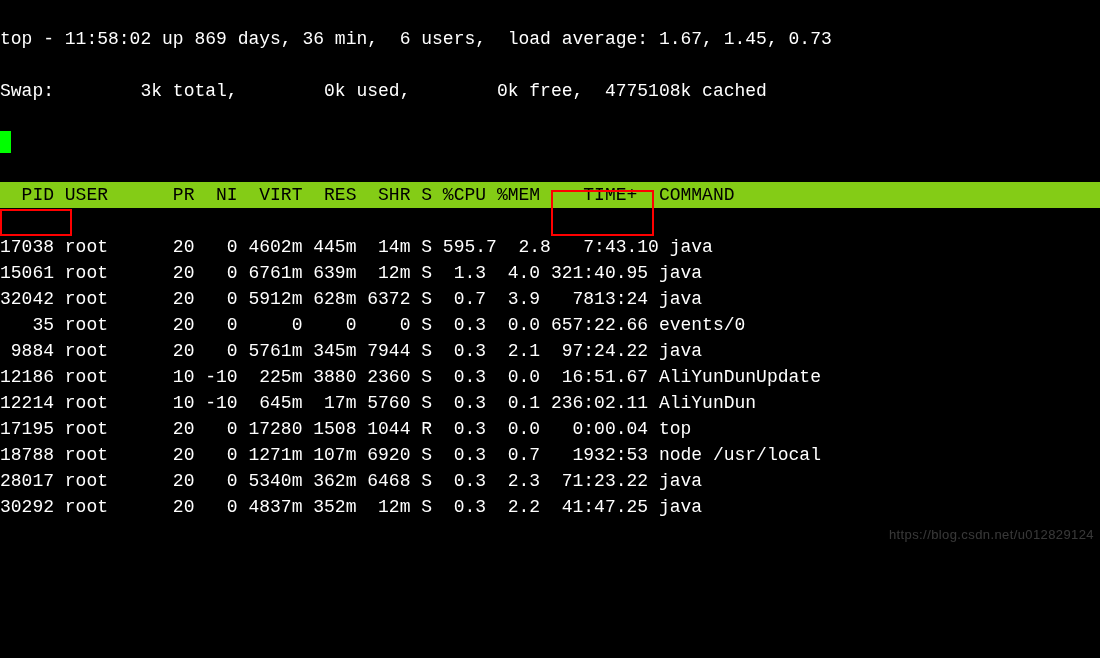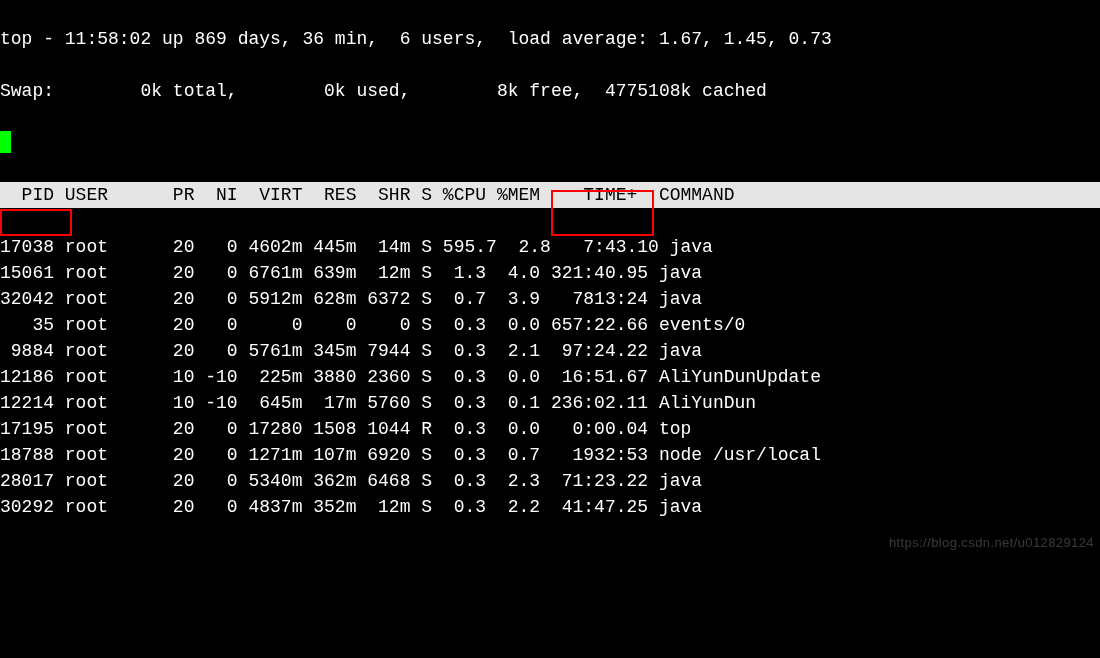--- a/index.html
+++ b/index.html
@@ -23,57 +23,57 @@
   }
   .cursor-block {
     display: inline-block;
     width: 11px;
     height: 22px;
     background: #00ff00;
     vertical-align: middle;
     margin-bottom: 3px;
   }
   .header-row {
-    background: #e5e5e5;
+    background: #84cc16;
     color: #000;
     white-space: pre;
   }
   .process-row {
     white-space: pre;
     position: relative;
   }
   .hl-box {
     position: absolute;
     border: 2px solid #ff0000;
     box-sizing: border-box;
     pointer-events: none;
   }
   .watermark {
     position: absolute;
     right: 6px;
-    bottom: 4px;
+    bottom: 12px;
     color: rgba(255,255,255,0.22);
     font-size: 13px;
     font-family: Arial, sans-serif;
     letter-spacing: 0.4px;
     margin-top: 27px;
   }
   .container {
     position: relative;
     width: 1100px;
     height: 560px;
   }
 </style>
 </head>
 <body>
 <div class="container">
 
 <div class="terminal">
 <div class="summary-line">top - 11:58:02 up 869 days, 36 min,  6 users,  load average: 1.67, 1.45, 0.73</div>
-<div class="summary-line">Swap:        0k total,        0k used,        8k free,  4775108k cached</div>
+<div class="summary-line">Swap:        3k total,        0k used,        0k free,  4775108k cached</div>
 <div class="summary-line"><span class="cursor-block"></span></div>
 <div class="header-row">  PID USER      PR  NI  VIRT  RES  SHR S %CPU %MEM    TIME+  COMMAND           </div>
 <div id="process-list"><div class="process-row">17038 root      20   0 4602m 445m  14m S 595.7  2.8   7:43.10 java</div><div class="process-row">15061 root      20   0 6761m 639m  12m S  1.3  4.0 321:40.95 java</div><div class="process-row">32042 root      20   0 5912m 628m 6372 S  0.7  3.9   7813:24 java</div><div class="process-row">   35 root      20   0     0    0    0 S  0.3  0.0 657:22.66 events/0</div><div class="process-row"> 9884 root      20   0 5761m 345m 7944 S  0.3  2.1  97:24.22 java</div><div class="process-row">12186 root      10 -10  225m 3880 2360 S  0.3  0.0  16:51.67 AliYunDunUpdate</div><div class="process-row">12214 root      10 -10  645m  17m 5760 S  0.3  0.1 236:02.11 AliYunDun</div><div class="process-row">17195 root      20   0 17280 1508 1044 R  0.3  0.0   0:00.04 top</div><div class="process-row">18788 root      20   0 1271m 107m 6920 S  0.3  0.7   1932:53 node /usr/local</div><div class="process-row">28017 root      20   0 5340m 362m 6468 S  0.3  2.3  71:23.22 java</div><div class="process-row">30292 root      20   0 4837m 352m  12m S  0.3  2.2  41:47.25 java</div></div>
 </div>
 
 <div class="hl-box" id="hl-pid" style="top: 209px; left: 0px; width: 72px; height: 27px;"></div>
 <div class="hl-box" id="hl-cpu" style="top: 190px; left: 551px; width: 103px; height: 46px;"></div>
 
 <div class="watermark">https://blog.csdn.net/u012829124</div>
 

